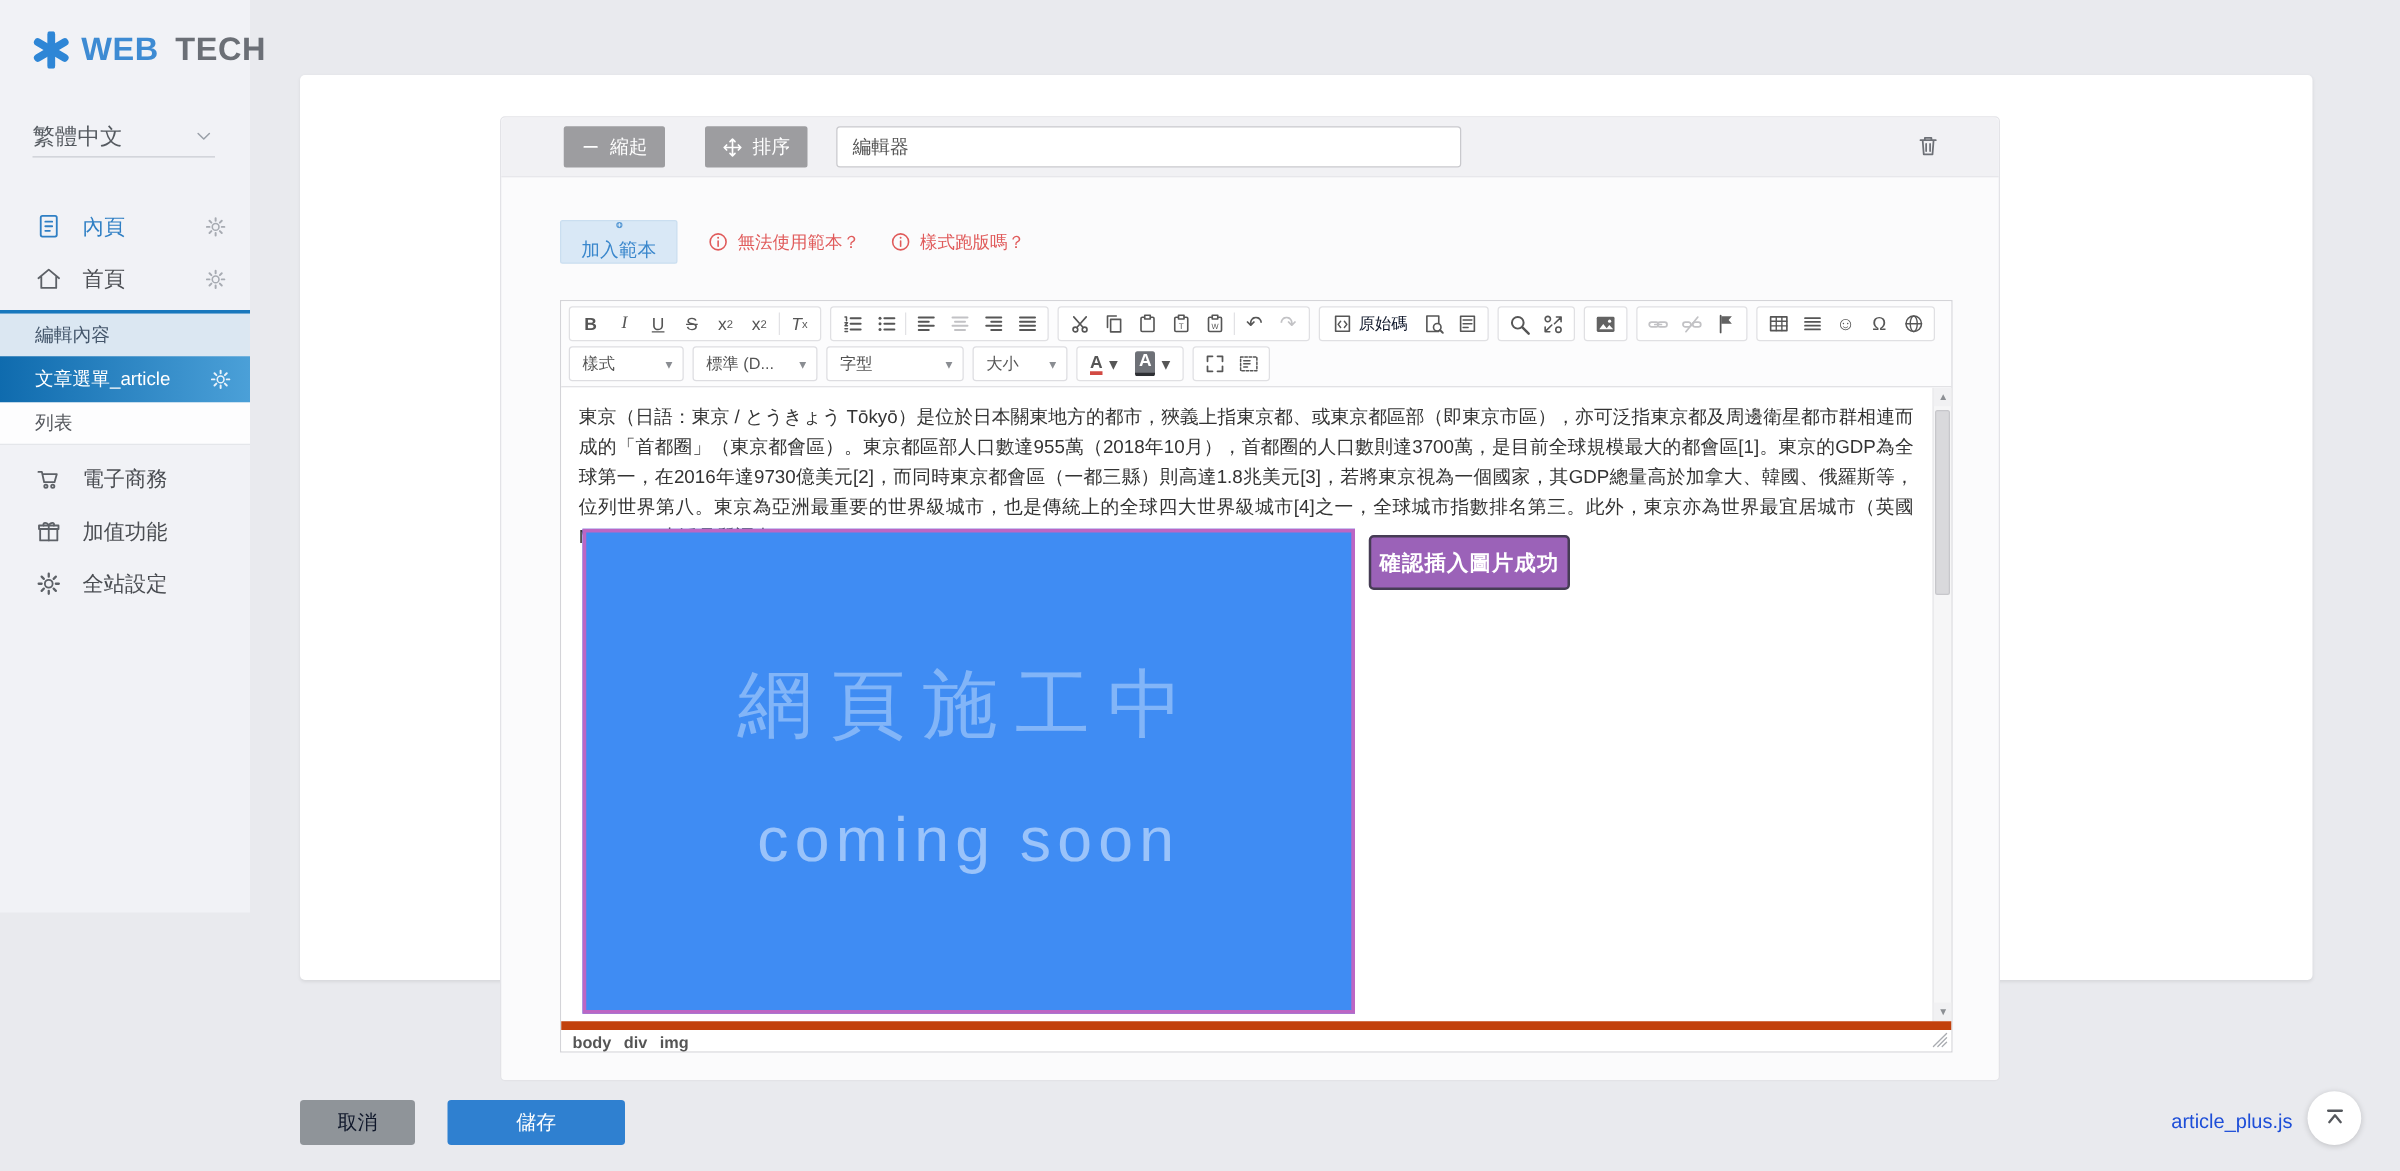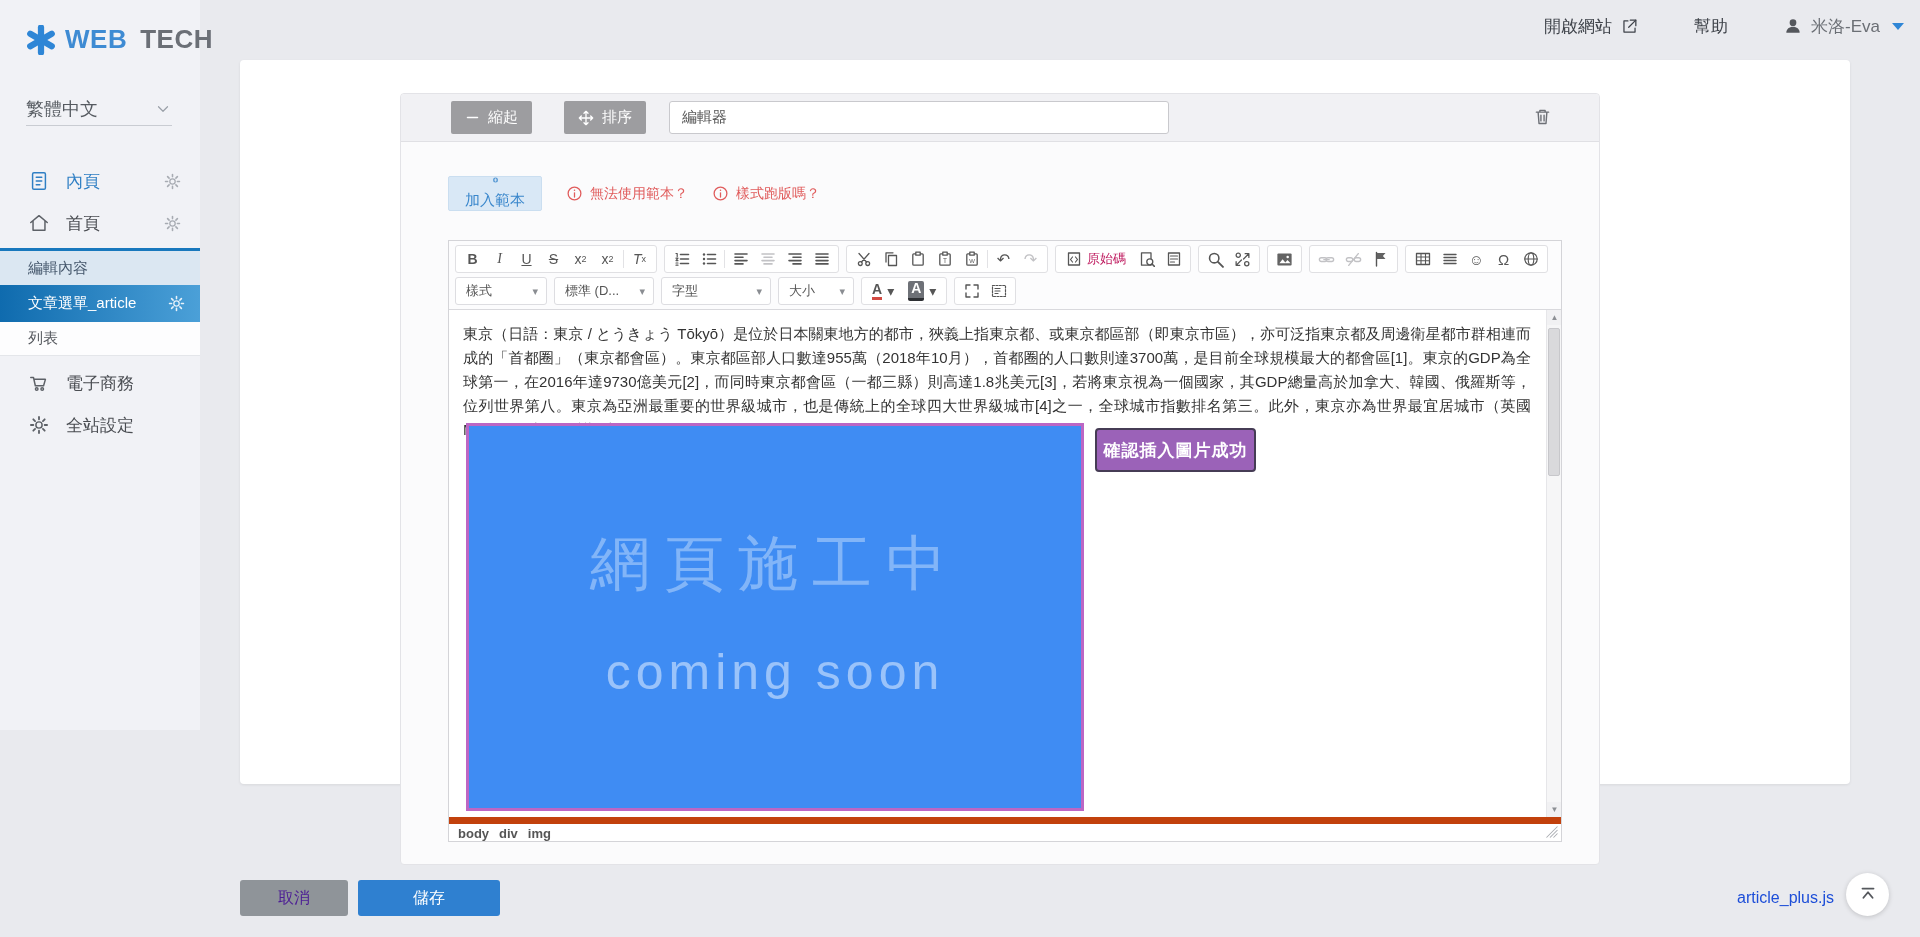--- a/index.html
+++ b/index.html
@@ -71,21 +71,21 @@
   .tb-row { display:flex; align-items:center; gap:7px; padding:4px 6px; background:#fcfcfd; flex-wrap:nowrap; }
   .tb-row.second { padding-top:0; border-bottom:1px solid #d9d9dd; }
   .grp { display:flex; align-items:center; background:#fff; border:1px solid #e0e0e3;
          border-radius:3px; padding:1px 3px; height:28px; }
   .tbn { width:27px; height:24px; border:none; background:transparent; color:#565656;
          display:flex; align-items:center; justify-content:center; cursor:pointer;
          font-size:14px; font-family:inherit; border-radius:2px; }
   .tbn.dis { color:#c2c2c5; }
   .tbn.wide { width:auto; padding:0 7px; gap:5px; }
   .tbn b { font-weight:bold; }
-  .tbn .lbl { font-size:13px; color:#be185d; }
+  .tbn .lbl { font-size:13px; color:#0f172a; }
   .sep { width:1px; height:18px; background:#e2e2e5; margin:0 2px; }
   .tbn sub, .tbn sup { font-size:9px; }
   .strike { text-decoration:line-through; }
   .under { text-decoration:underline; }
   .ddl { display:flex; align-items:center; justify-content:space-between; background:#fff;
          border:1px solid #ddddE1; border-radius:3px; height:28px; padding:0 8px 0 10px;
          font-size:13px; color:#555; cursor:pointer; gap:10px; }
   .ddl .cv { color:#8a8d92; font-size:11px; }
   .colbtn { display:flex; align-items:center; gap:2px; }
   .a-red { font-weight:bold; border-bottom:3px solid #d24a43; line-height:1; padding-bottom:1px; }
@@ -112,22 +112,22 @@
   .varrow.up { top:0; } .varrow.down { bottom:0; }
   .vthumb { position:absolute; left:1px; top:18px; width:12px; height:148px; background:#d9d9dc;
             border:1px solid #c7c7cb; border-radius:2px; cursor:pointer; }
 
   .pathbar { height:24px; border-top:7px solid #c2410c; background:#fff; display:flex;
              align-items:flex-end; padding-left:9px; gap:10px; position:relative; }
   .path-el { font-size:13px; font-weight:bold; color:#555; cursor:pointer; }
   .grip { position:absolute; right:2px; bottom:2px; color:#a9acb1; cursor:nwse-resize; }
 
   
-  .btn-cancel { position:absolute; left:240px; top:880px; width:108px; height:36px;
-                background:#8f9499; border:none; border-radius:3px; color:#4c1d95; font-size:16px;
+  .btn-cancel { position:absolute; left:240px; top:880px; width:92px; height:36px;
+                background:#8f9499; border:none; border-radius:3px; color:#0f172a; font-size:16px;
                 cursor:pointer; font-family:inherit; }
   .btn-save { position:absolute; left:358px; top:880px; width:142px; height:36px;
               background:#2f80d0; border:none; border-radius:3px; color:#fff; font-size:16px;
               cursor:pointer; font-family:inherit; }
   .script-name { position:absolute; right:86px; top:889px; font-size:16px; color:#1d4ed8; }
   .scrolltop { position:absolute; left:1846px; top:873px; width:43px; height:43px; border-radius:50%;
                background:#fff; border:none; box-shadow:0 1px 5px rgba(0,0,0,.18); cursor:pointer;
                display:flex; align-items:center; justify-content:center; color:#55585d; }
 </style>
 </head>
@@ -351,45 +351,33 @@
       </div>
 
       <div class="nav-item">
         <svg class="ico nico" width="22" height="22">
             <use href="#i-cart"></use>
           </svg>
         <span>電子商務</span>
       </div>
       <div class="nav-item">
         <svg class="ico nico" width="22" height="22">
+            <use href="#i-gift"></use>
+          </svg>
+        <span>加值功能</span>
+      </div>
+      <div class="nav-item">
+        <svg class="ico nico" width="22" height="22">
             <use href="#i-gear"></use>
           </svg>
         <span>全站設定</span>
       </div>
     </nav>
   </aside>
 
-  <header class="topbar">
-    <div class="tb-item">
-      <span>開啟網站</span>
-      <svg class="ico" width="19" height="19">
-          <use href="#i-ext"></use>
-        </svg>
-    </div>
-    <div class="tb-item">
-      <span>幫助</span>
-    </div>
-    <div class="tb-item">
-      <svg class="ico person" width="20" height="20">
-          <use href="#i-person"></use>
-        </svg>
-      <span class="user-name">米洛-Eva</span>
-      <span class="caret-blue"></span>
-    </div>
-  </header>
 
   <div class="card">
     <div class="module">
 
       <div class="module-header">
         <button class="mh-btn collapse">
           <svg class="ico" width="15" height="15">
               <use href="#i-minus"></use>
             </svg>
           <span>縮起</span>

